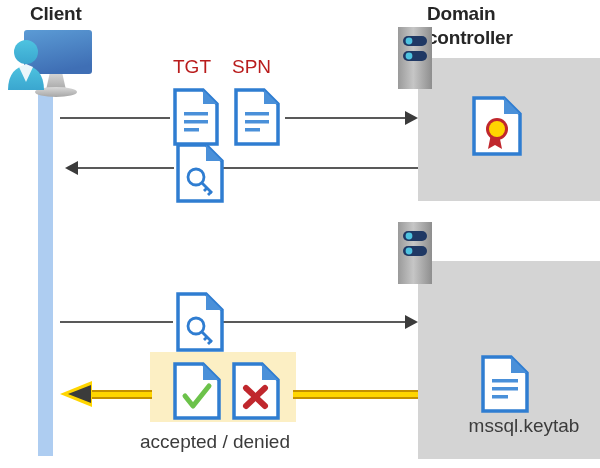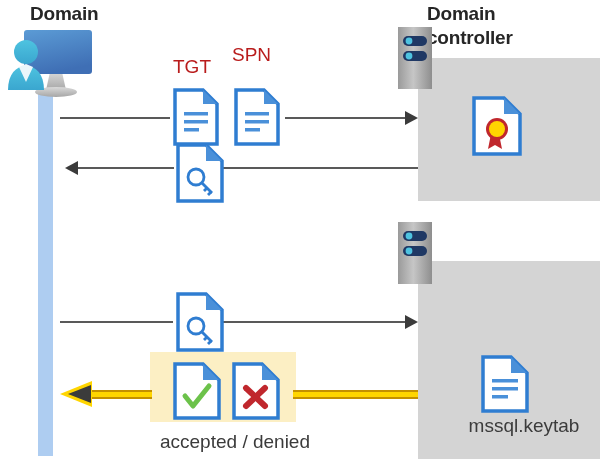--- a/index.html
+++ b/index.html
@@ -113,32 +113,32 @@
 
   
   #highlight-box {
     left: 150px; top: 352px;
     width: 146px; height: 70px;
     background: #fcefc4;
   }
   #highlight-caption {
     left: 140px; top: 431px;
     width: 170px;
-    text-align: right;
+    text-align: left;
     font-size: 19px;
     color: #3b3b3b;
   }
 
   
   .doc-label {
     font-size: 19px;
     color: #b91c1c;
   }
   #tgt-label { left: 173px; top: 56px; }
-  #spn-label { left: 232px; top: 44px; }
+  #spn-label { left: 232px; top: 56px; }
 
   
   #doc-tgt  { left: 173px; top: 88px; }
   #doc-spn  { left: 234px; top: 88px; }
   #doc-key1 { left: 176px; top: 143px; }
   #doc-key2 { left: 176px; top: 292px; }
   #doc-ok   { left: 173px; top: 362px; }
   #doc-no   { left: 232px; top: 362px; }
   #cert-doc { left: 472px; top: 96px; }
   #sql-db   { left: 472px; top: 279px; }
@@ -155,21 +155,21 @@
 </head>
 <body>
 
 <div id="canvas">
 
   <div class="abs zone" id="dc-zone"></div>
   <div class="abs zone" id="linux-zone"></div>
 
   <div class="abs" id="client-lifeline"></div>
 
-  <div class="abs title" id="client-title">Domain</div>
+  <div class="abs title" id="client-title">Client</div>
   <div class="abs title" id="dc-title">Domain controller</div>
 
   <div class="abs" id="client-icon">
     <svg width="104" height="74" viewBox="0 0 104 74">
       <defs>
         <linearGradient id="monGrad" x1="0" y1="0" x2="0.3" y2="1">
           <stop offset="0%" stop-color="#5b9bd5"></stop>
           <stop offset="100%" stop-color="#3f6fb5"></stop>
         </linearGradient>
         <linearGradient id="perGrad" x1="0" y1="0" x2="0" y2="1">

